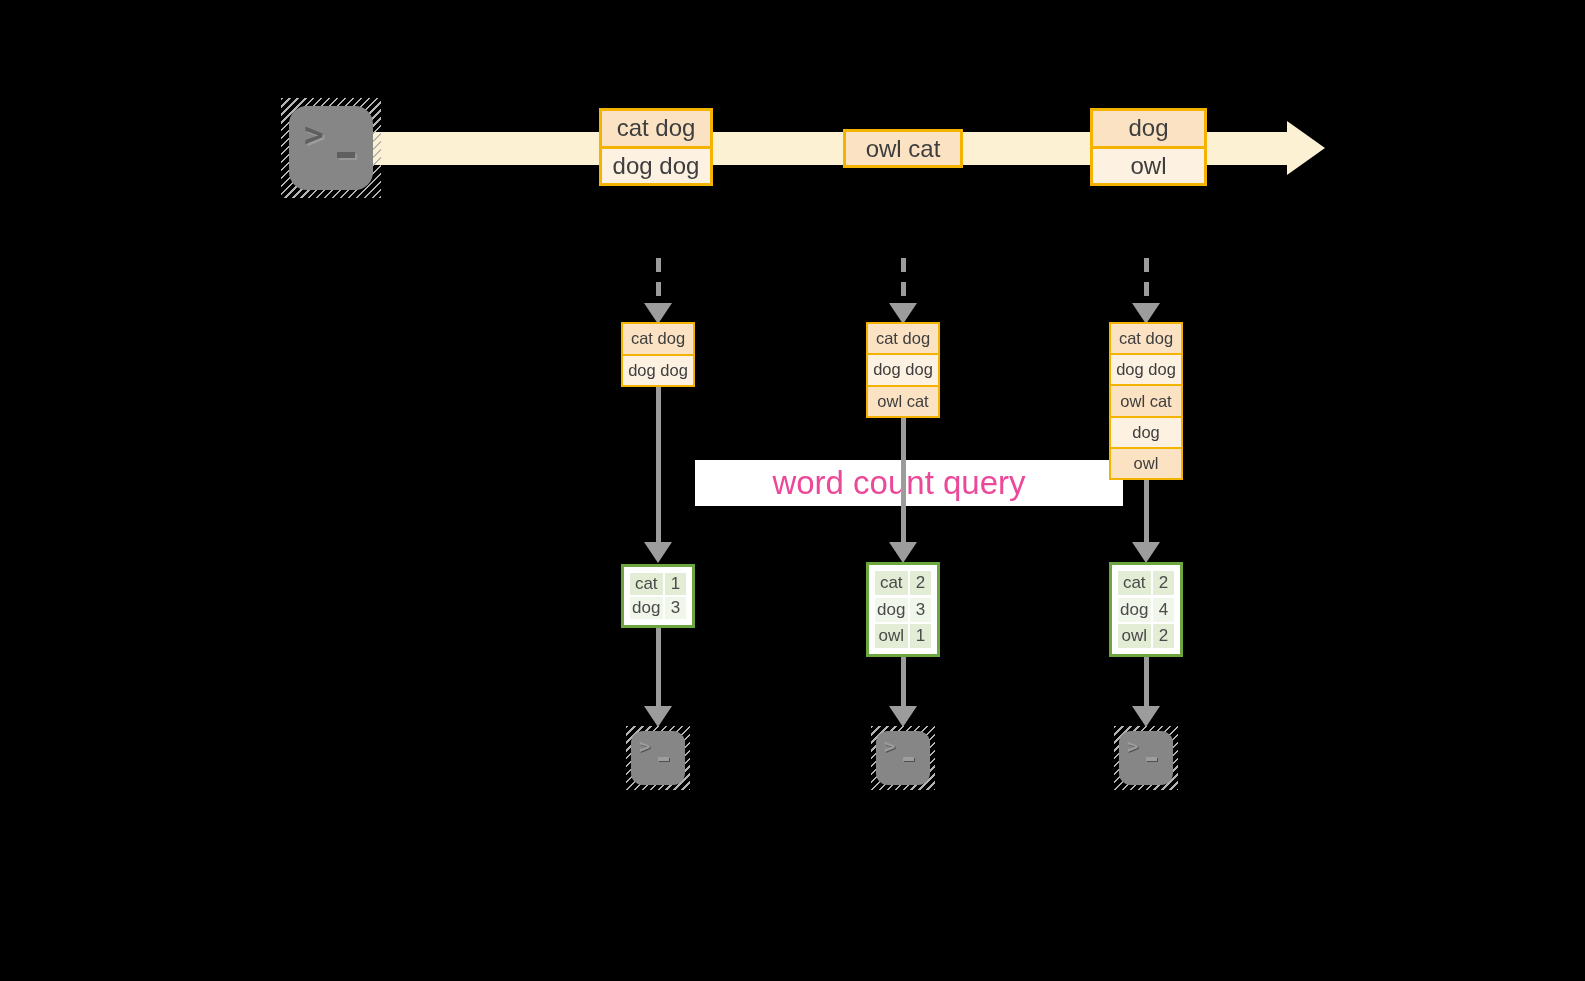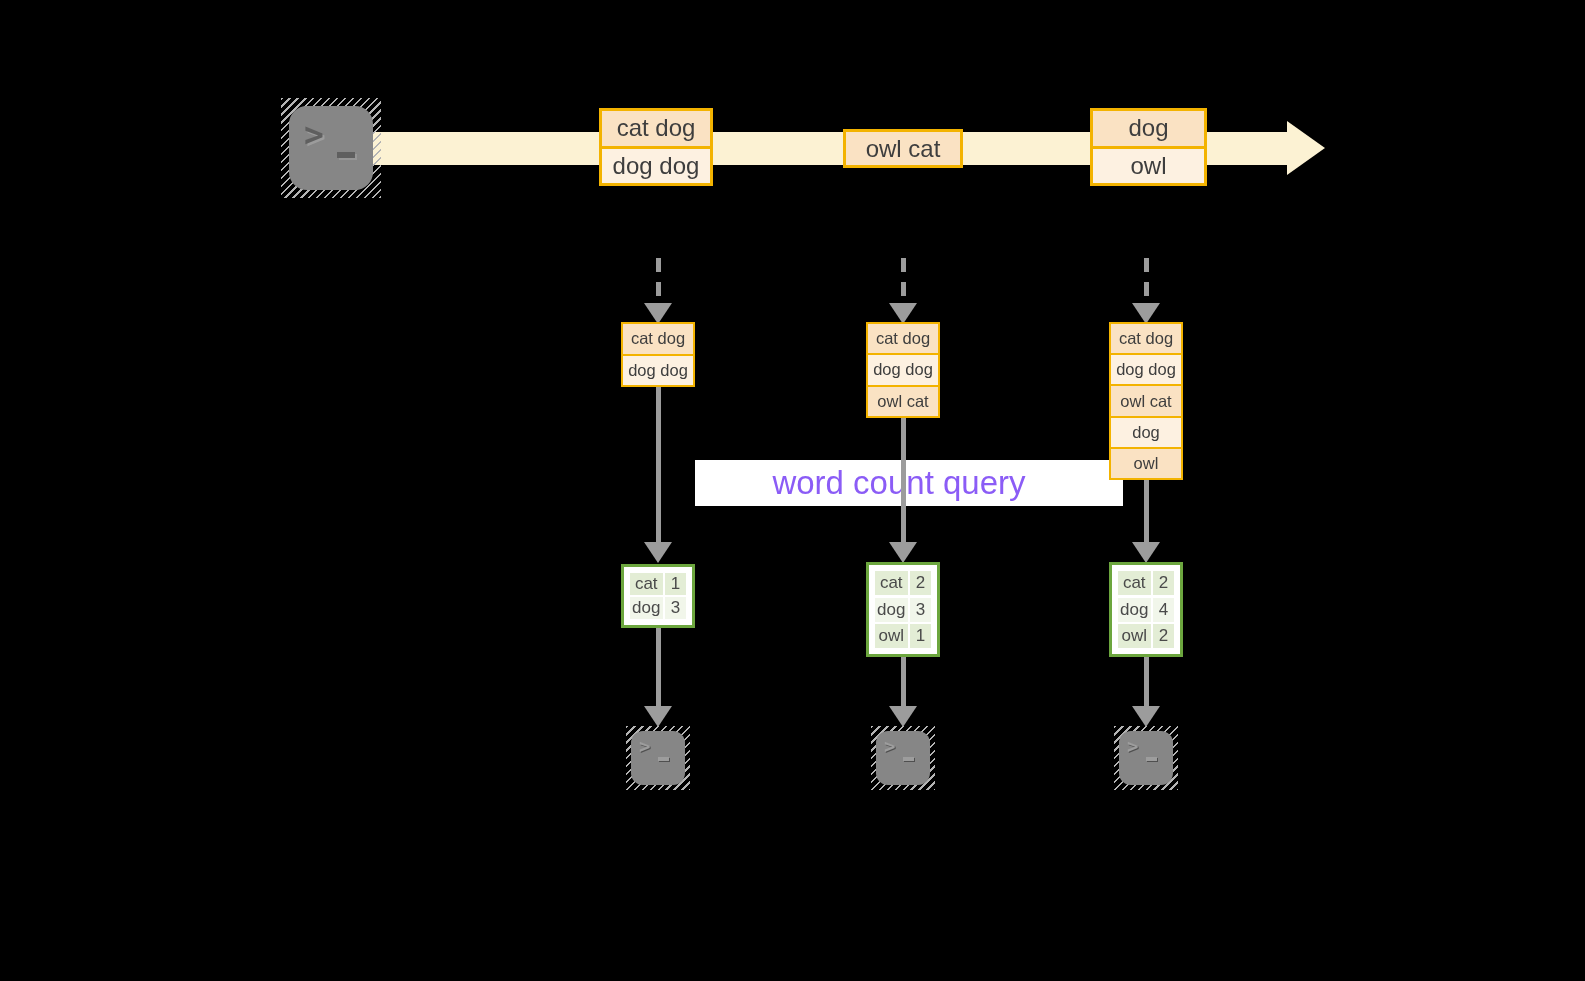--- a/index.html
+++ b/index.html
@@ -46,21 +46,21 @@
   .dashline{position:absolute;width:5px;z-index:3;
             background:repeating-linear-gradient(to bottom,#9c9c9c 0 14px,rgba(0,0,0,0) 14px 24px);}
   .aline{position:absolute;width:5px;background:#9c9c9c;z-index:3;}
   .ahead{position:absolute;width:0;height:0;z-index:5;
          border-left:14px solid transparent;border-right:14px solid transparent;
          border-top:21px solid #9c9c9c;}
 
   
   .queryband{position:absolute;left:695px;top:460px;width:428px;height:46px;background:#ffffff;
              z-index:2;display:flex;align-items:center;justify-content:center;}
-  .queryband span{font-size:33px;color:#8b5cf6;transform:translateX(-10px);}
+  .queryband span{font-size:33px;color:#ec4899;transform:translateX(-10px);}
 
   
   .result{position:absolute;z-index:4;width:74px;box-sizing:border-box;
           border:3px solid #6ca63e;background:#fff;padding:6px;
           display:grid;grid-template-columns:1.55fr 1fr;gap:2.5px;}
   .result .cell{display:flex;align-items:center;justify-content:center;
                 font-size:17px;color:#4a4a4a;}
   .result .cell:nth-child(4n+1),.result .cell:nth-child(4n+2){background:#e3edd5;}
   .result .cell:nth-child(4n+3),.result .cell:nth-child(4n){background:#f1f6ea;}
 </style>

